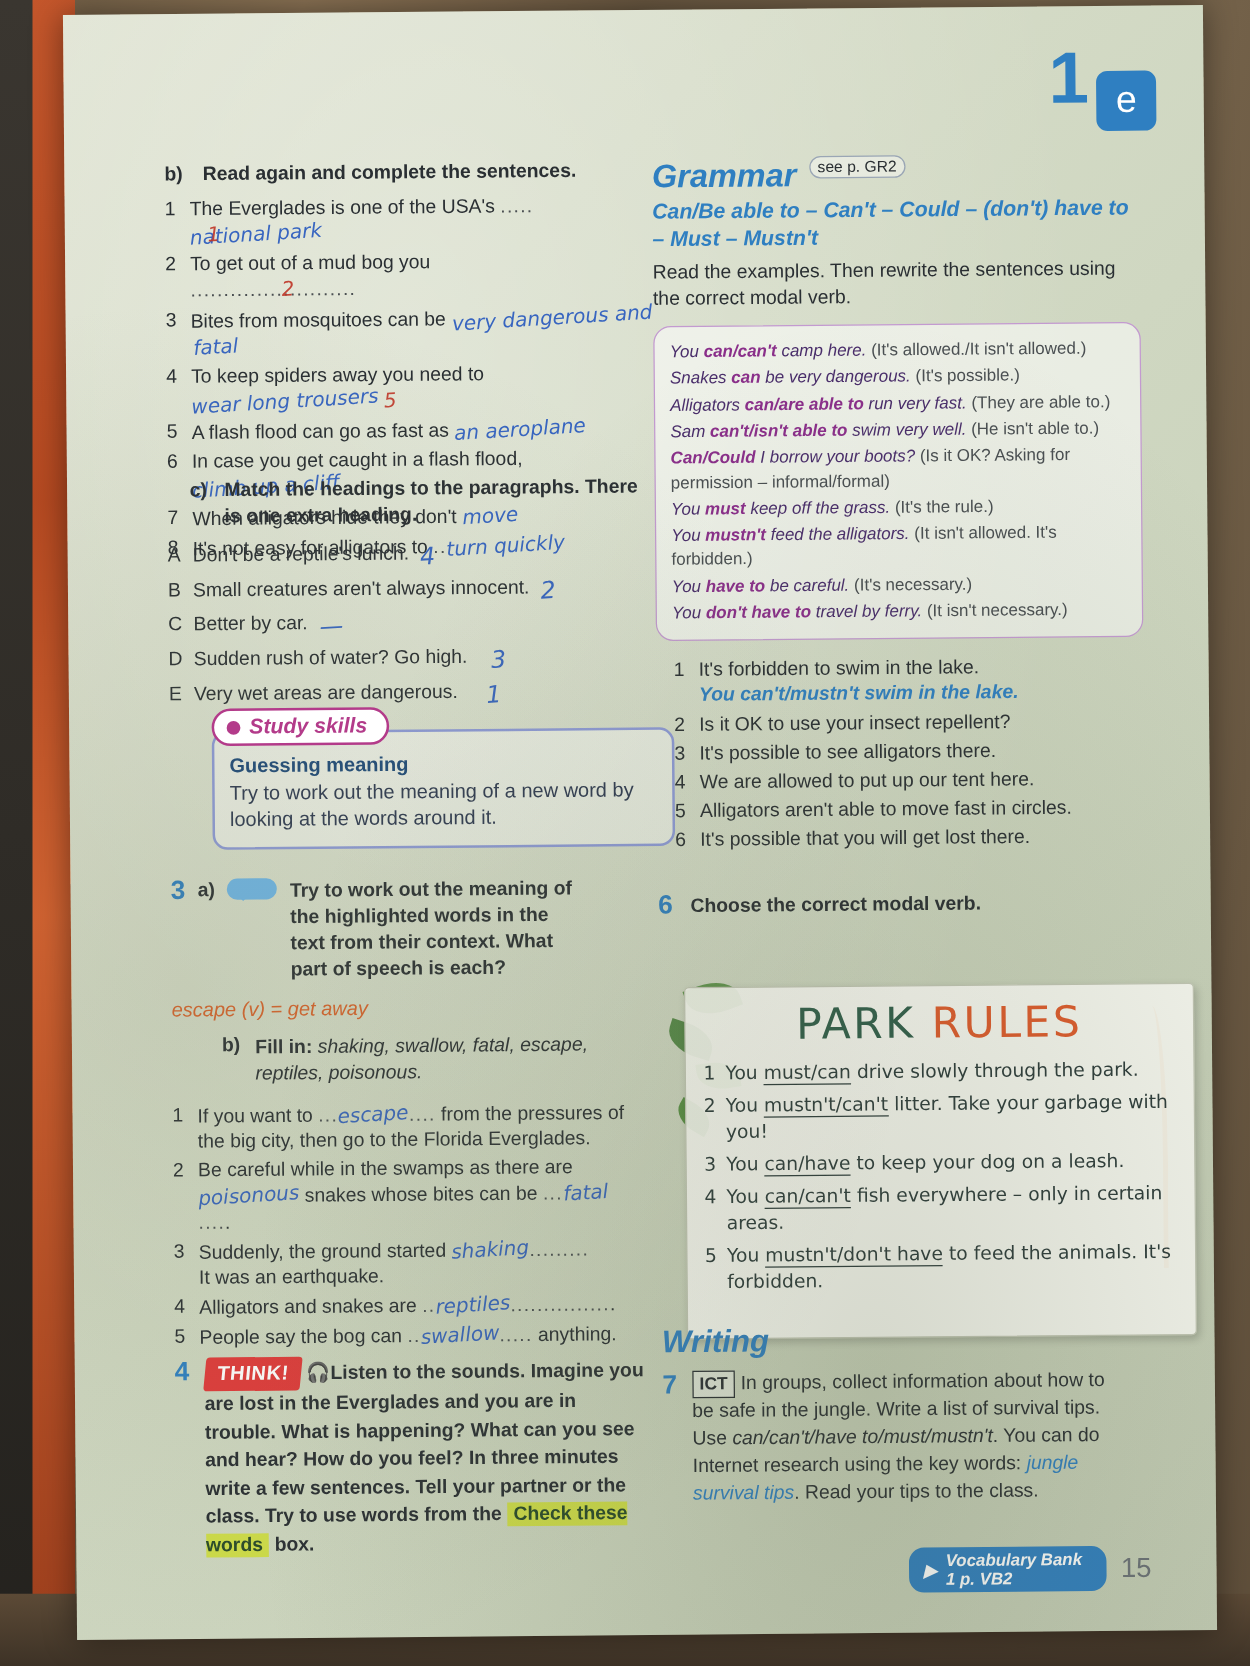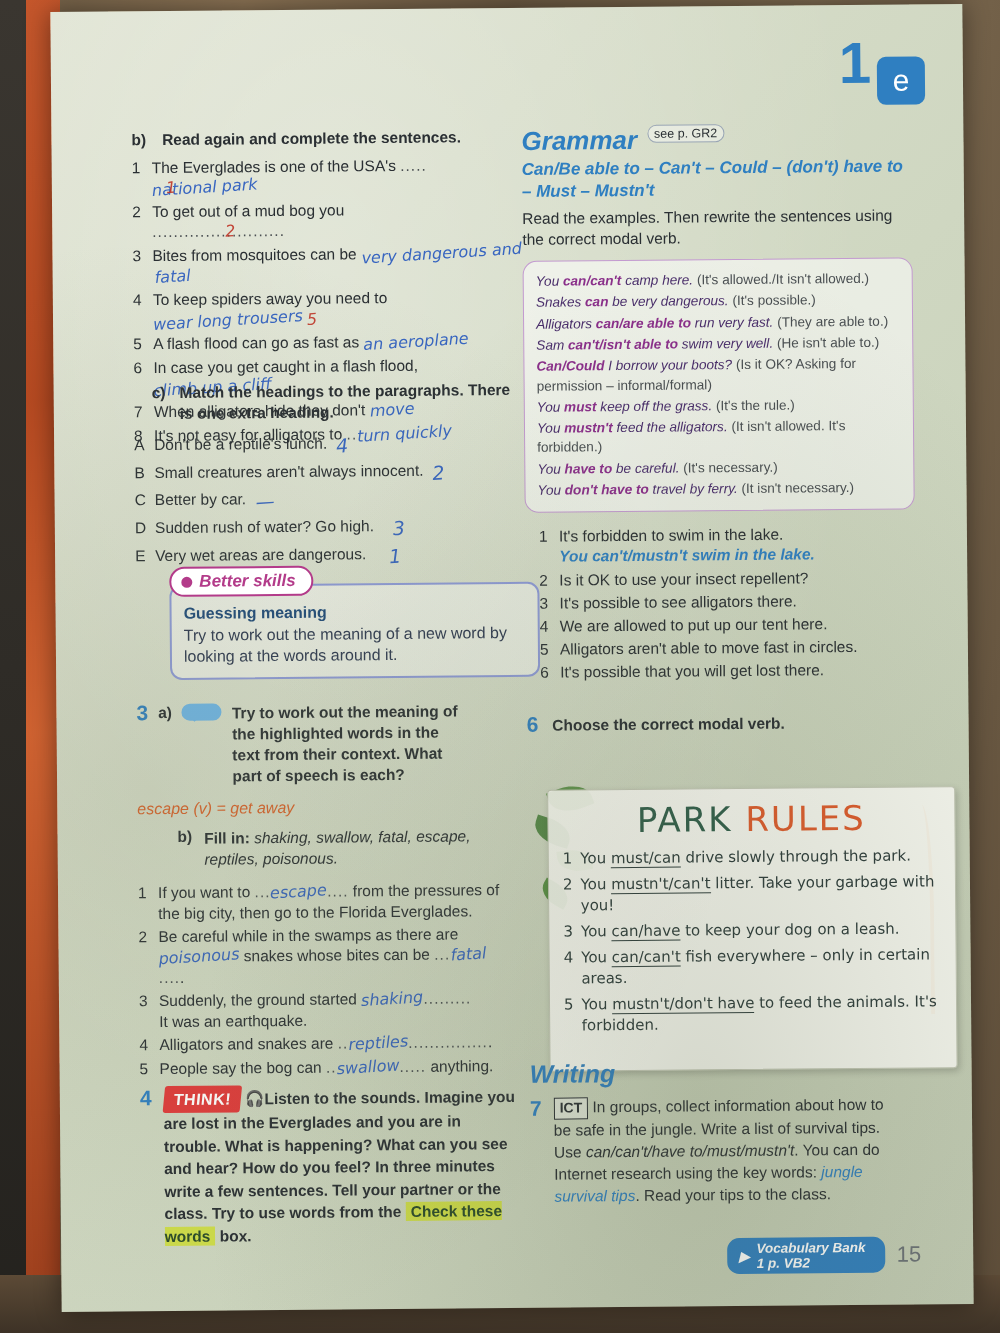--- a/index.html
+++ b/index.html
@@ -225,21 +225,21 @@
             <span class="n">E</span>
           <span>Very wet areas are dangerous.</span>
           <span class="hw big" style="margin-left:14px;">1</span>
           </li>
       </ul>
     </div>
 
     <div class="study-wrap" style="left:34px;top:556px;width:370px;">
       <div class="study-badge">
         <span class="dot"></span>
-        <span>Better skills</span>
+        <span>Study skills</span>
       </div>
       <div class="study-box">
         <div class="t">Guessing meaning</div>
         <div>Try to work out the meaning of a new word by looking at the words around it.</div>
       </div>
     </div>
 
     <div style="position:absolute;top:690px;left:0;width:390px;">
       <div style="display:flex;gap:10px;">
         <span class="ex-num">3</span>

